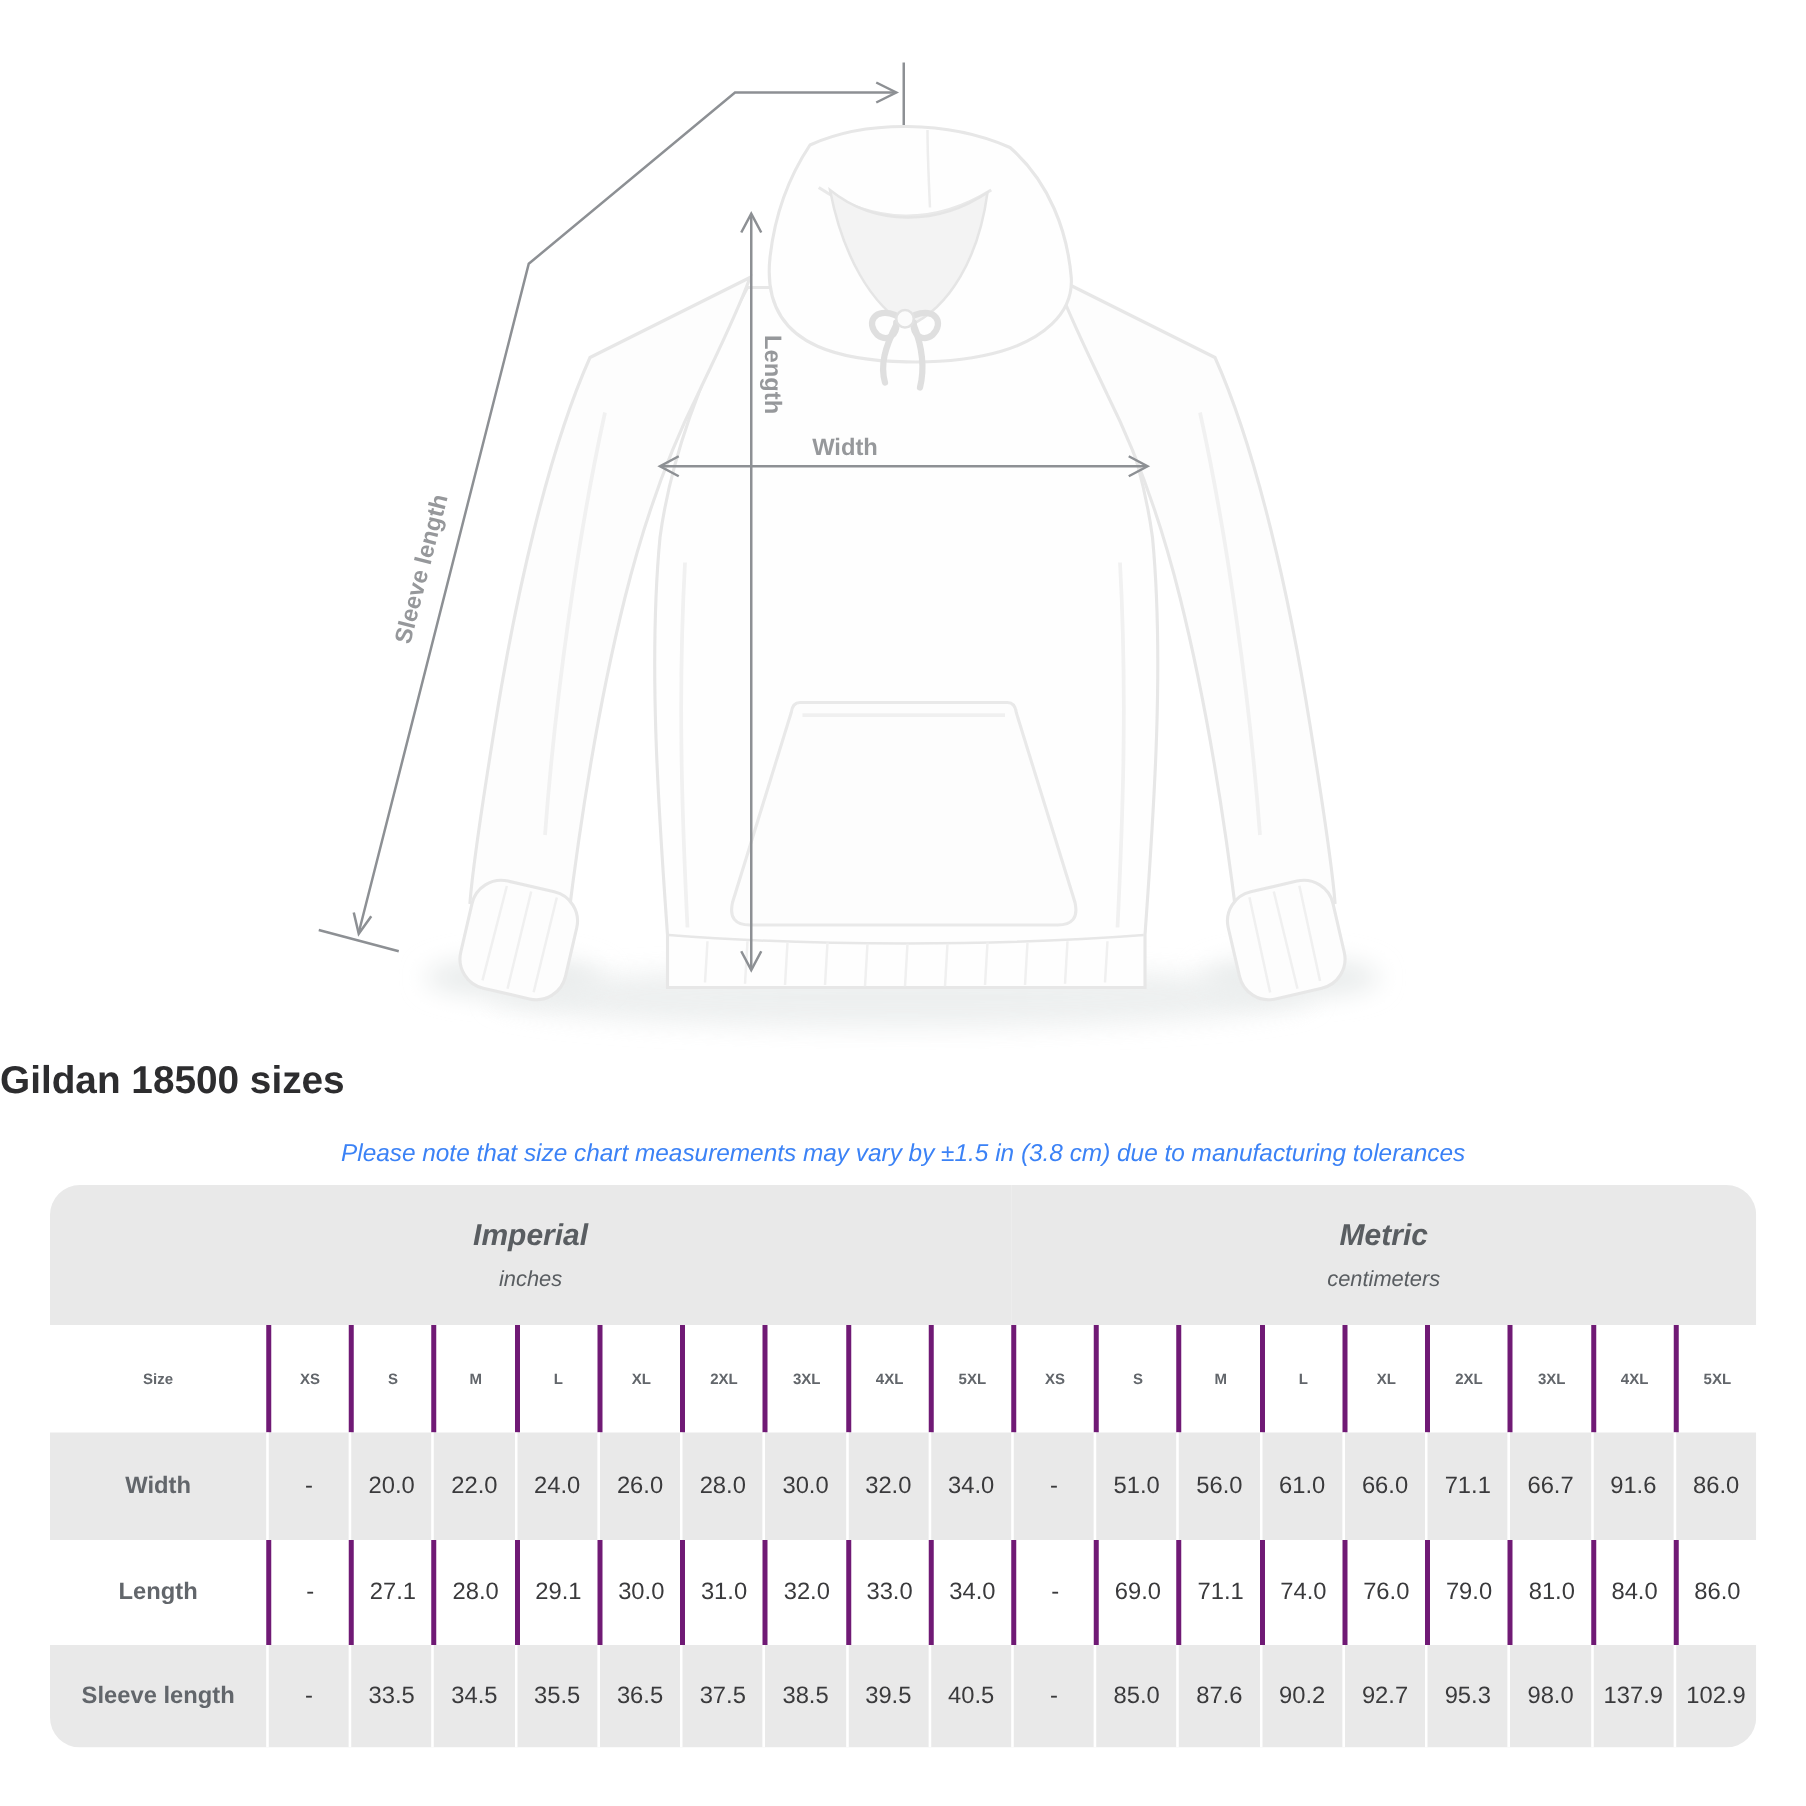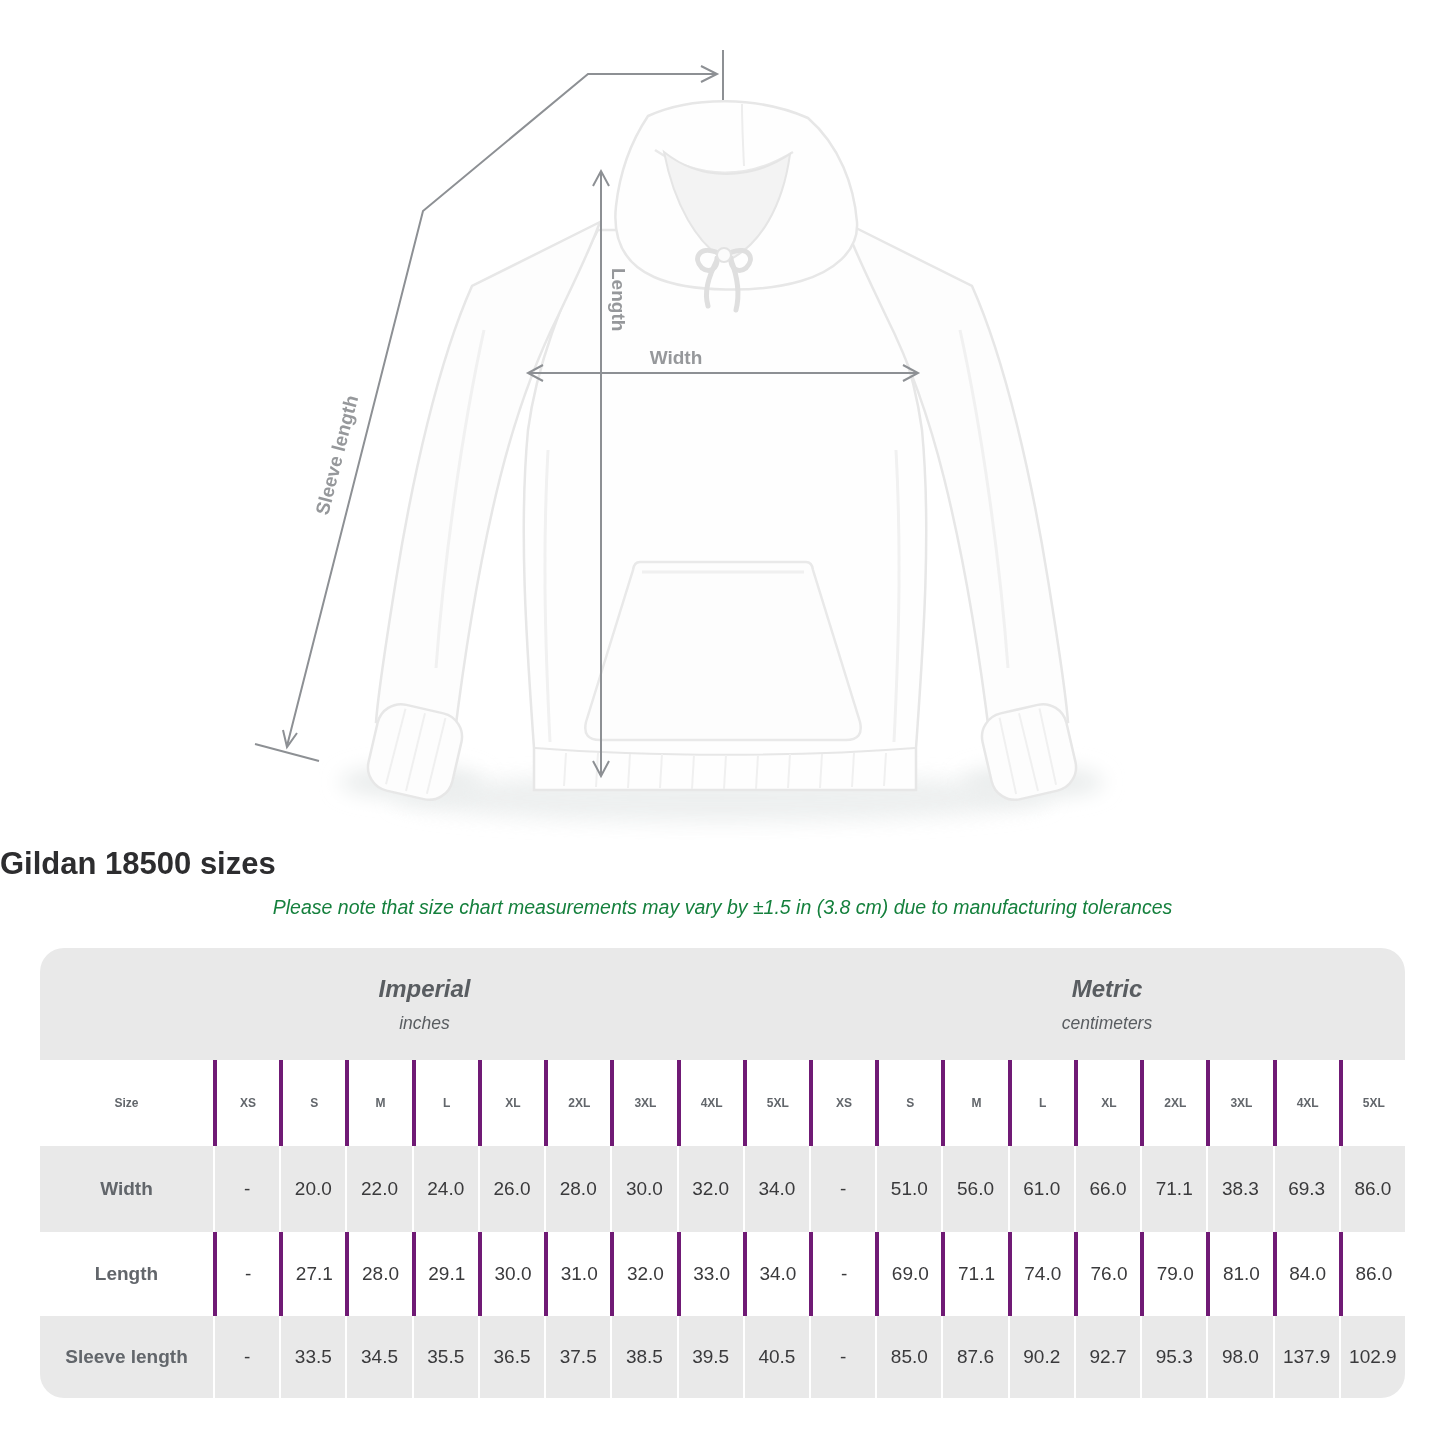--- a/index.html
+++ b/index.html
@@ -2,22 +2,22 @@
 <html><head>
 <meta charset="utf-8">
 <style>
   html,body{margin:0;padding:0;background:#fff;}
   .stage{position:relative;width:1445px;height:1445px;background:#ffffff;overflow:hidden;
          font-family:"Liberation Sans",sans-serif;}
   .diagram{position:absolute;left:0;top:0;width:1445px;height:840px;
            font-family:"Liberation Sans",sans-serif;}
   .title{position:absolute;left:0;right:0;top:846px;margin:0;text-align:left;
          font-size:31px;font-weight:700;color:#2d2d2f;}
-  .subtitle{position:absolute;left:0;right:0;top:896px;margin:0;text-align:center;
-            font-style:italic;font-size:19.5px;color:#15803d;}
+  .subtitle{position:absolute;left:0;right:0;top:896px;margin:16px;text-align:center;
+            font-style:italic;font-size:19.5px;color:#3b82f6;}
   .size-table{position:absolute;left:40px;top:948px;width:1365px;height:450px;
               display:grid;grid-template-columns:173px repeat(18,1fr);
               grid-template-rows:112px 86px 86px 84px 82px;
               border-radius:24px;overflow:hidden;}
   .band-imp{grid-area:1/1/2/11;}
   .band-met{grid-area:1/11/2/20;}
   .band{background:#e9e9e9;display:flex;flex-direction:column;align-items:center;
         justify-content:center;gap:10px;color:#595d61;}
   .g-name{font-size:24px;font-weight:700;font-style:italic;}
   .g-unit{font-size:17.5px;font-style:italic;}
@@ -144,22 +144,22 @@
     <div class="c v s r3">28.0</div>
     <div class="c v s r3">30.0</div>
     <div class="c v s r3">32.0</div>
     <div class="c v s r3">34.0</div>
     <div class="c v s r3">-</div>
     <div class="c v s r3">51.0</div>
     <div class="c v s r3">56.0</div>
     <div class="c v s r3">61.0</div>
     <div class="c v s r3">66.0</div>
     <div class="c v s r3">71.1</div>
-    <div class="c v s r3">38.3</div>
-    <div class="c v s r3">69.3</div>
+    <div class="c v s r3">66.7</div>
+    <div class="c v s r3">91.6</div>
     <div class="c v s r3">86.0</div>
 
     <div class="c l r4">Length</div>
     <div class="c v s r4">-</div>
     <div class="c v s r4">27.1</div>
     <div class="c v s r4">28.0</div>
     <div class="c v s r4">29.1</div>
     <div class="c v s r4">30.0</div>
     <div class="c v s r4">31.0</div>
     <div class="c v s r4">32.0</div>

